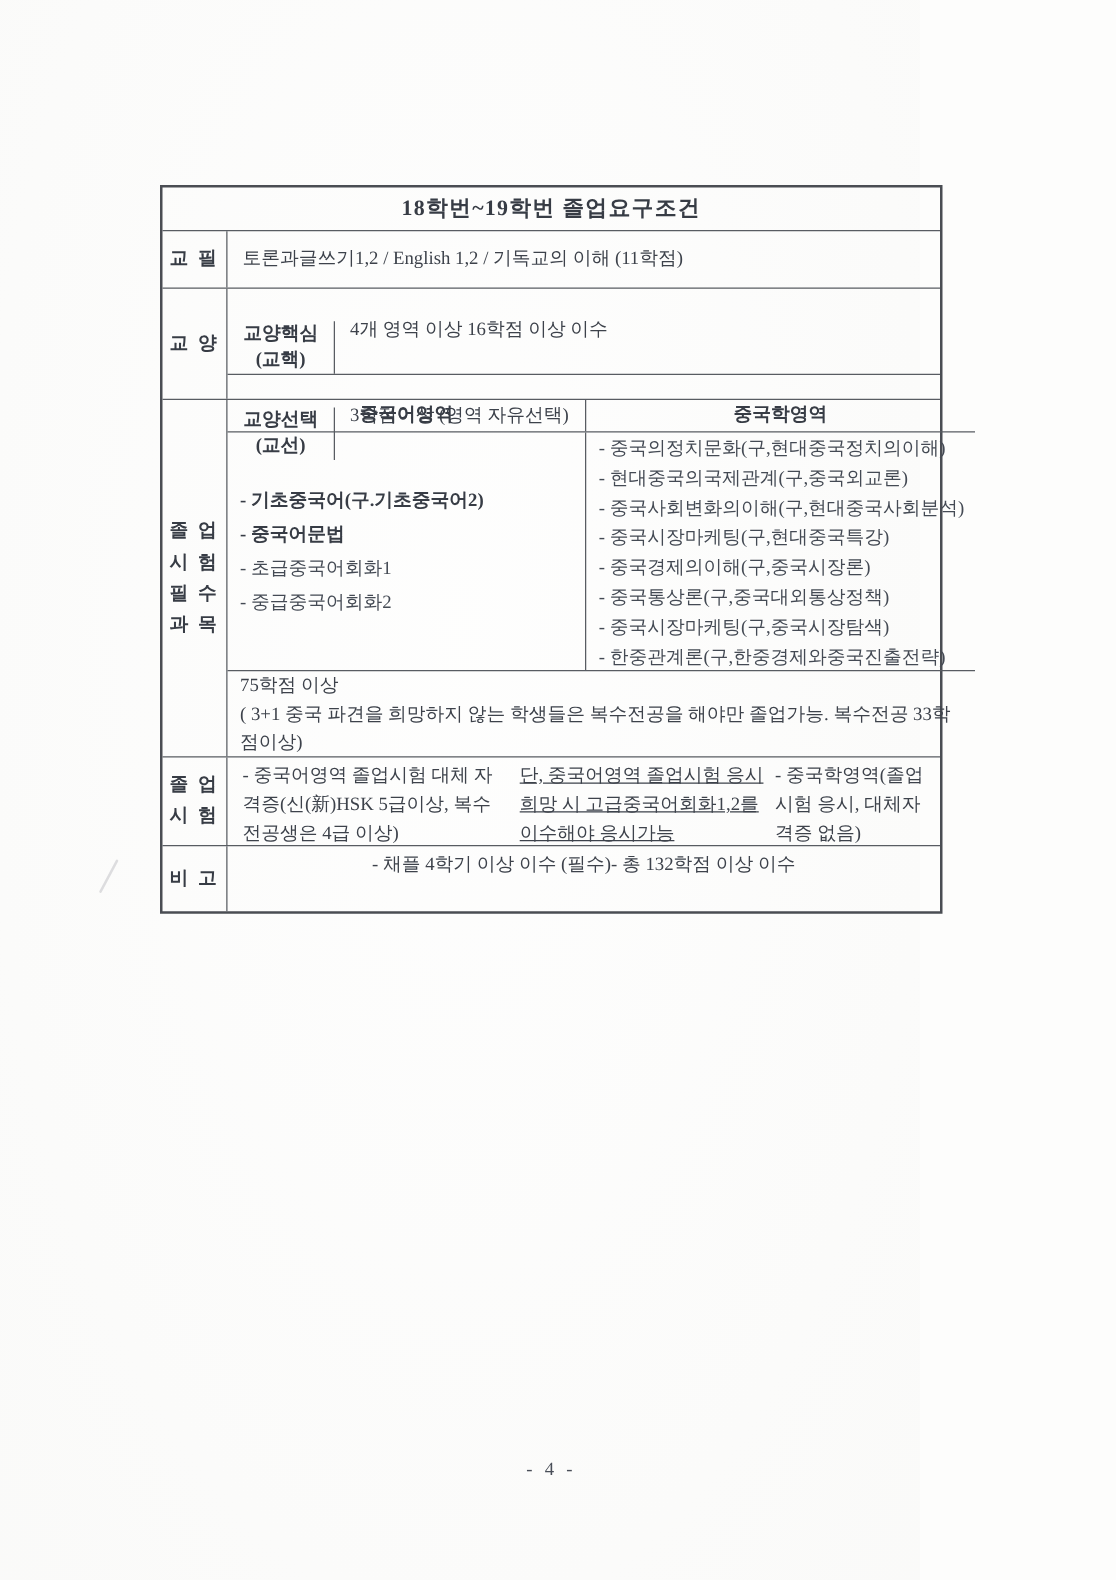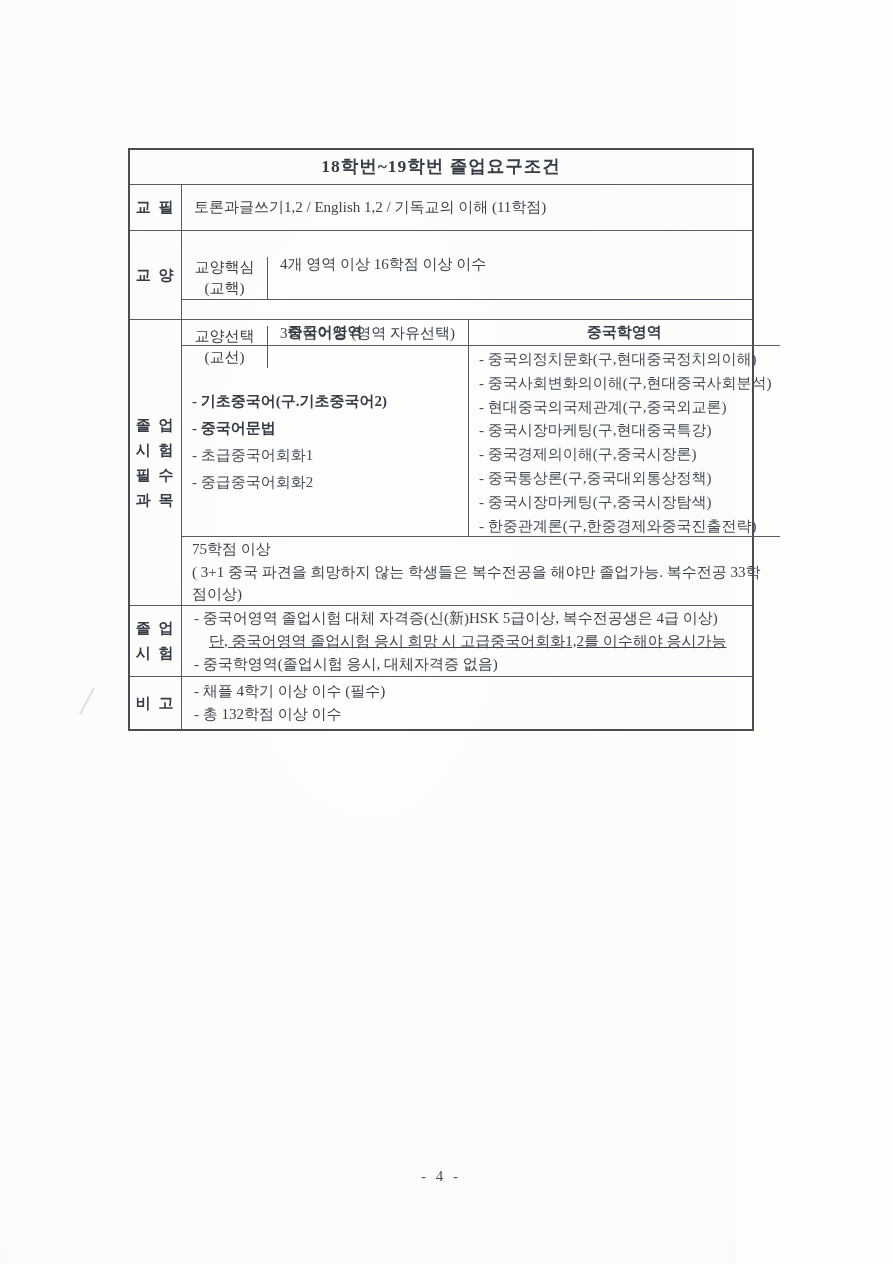--- a/index.html
+++ b/index.html
@@ -86,21 +86,21 @@
   .gyoyang-subrow { flex: 1 1 auto; display: flex; box-sizing: border-box; }
   .gyoyang-subrow + .gyoyang-subrow { border-top: 1px solid #585c62; }
   .sub-label-cell {
     width: 86px;
     flex: 0 0 86px;
     border-right: 1px solid #585c62;
     display: flex;
     flex-direction: column;
     align-items: center;
     justify-content: center;
-    font-weight: normal;
+    font-weight: bold;
     box-sizing: border-box;
     line-height: 21px;
     color: #373c45;
     margin-top: 26px;
   }
 
   .row-courses { height: 286px; }
   .courses-area { flex: 1 1 auto; display: flex; flex-direction: column; }
   .courses-header { display: flex; height: 25px; flex: 0 0 25px; box-sizing: border-box; }
   .courses-header .hdr {
@@ -124,21 +124,21 @@
   .credit-note {
     flex: 1 1 auto;
     border-top: 1px solid #585c62;
     box-sizing: border-box;
     padding: 1px 10px;
     line-height: 22.5px;
   }
 
   .row-exam { height: 71px; }
   .row-exam .content-cell, .row-remarks .content-cell {
-    flex-direction: column;
+    flex-direction: row;
     align-items: flex-start;
     justify-content: center;
     line-height: 23px;
   }
   .exam-line-indent { padding-left: 15px; text-decoration: underline; }
 
   .row-remarks { height: 53px; }
 
   .page-number {
     position: absolute;
@@ -213,22 +213,22 @@
         </div>
         <div class="courses-body">
           <div class="course-col course-col-left">
             <div class="course-item bold">- 기초중국어(구.기초중국어2)</div>
             <div class="course-item bold">- 중국어문법</div>
             <div class="course-item">- 초급중국어회화1</div>
             <div class="course-item">- 중급중국어회화2</div>
           </div>
           <div class="course-col course-col-right">
             <div class="course-item">- 중국의정치문화(구,현대중국정치의이해)</div>
+            <div class="course-item">- 현대중국의국제관계(구,중국외교론)</div>
             <div class="course-item">- 중국사회변화의이해(구,현대중국사회분석)</div>
-            <div class="course-item">- 현대중국의국제관계(구,중국외교론)</div>
             <div class="course-item">- 중국시장마케팅(구,현대중국특강)</div>
             <div class="course-item">- 중국경제의이해(구,중국시장론)</div>
             <div class="course-item">- 중국통상론(구,중국대외통상정책)</div>
             <div class="course-item">- 중국시장마케팅(구,중국시장탐색)</div>
             <div class="course-item">- 한중관계론(구,한중경제와중국진출전략)</div>
           </div>
         </div>
         <div class="credit-note">
           <div>75학점 이상</div>
           <div>( 3+1 중국 파견을 희망하지 않는 학생들은 복수전공을 해야만 졸업가능. 복수전공 33학</div>

